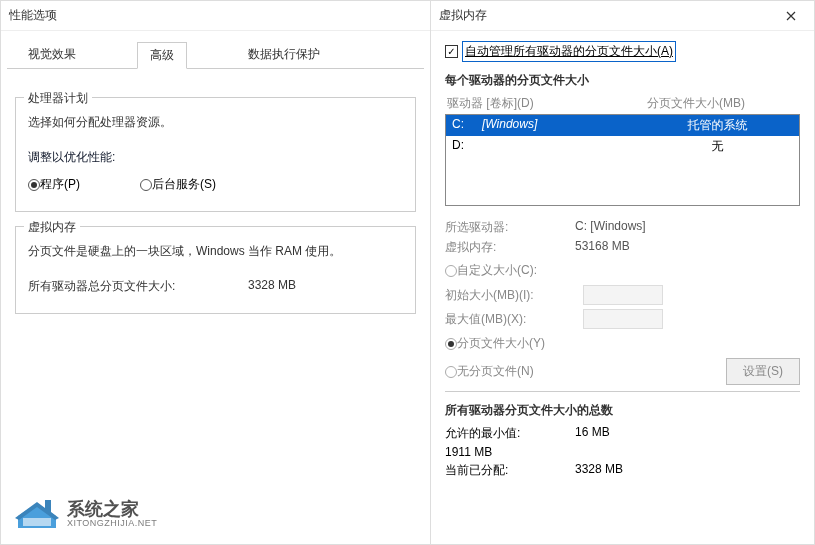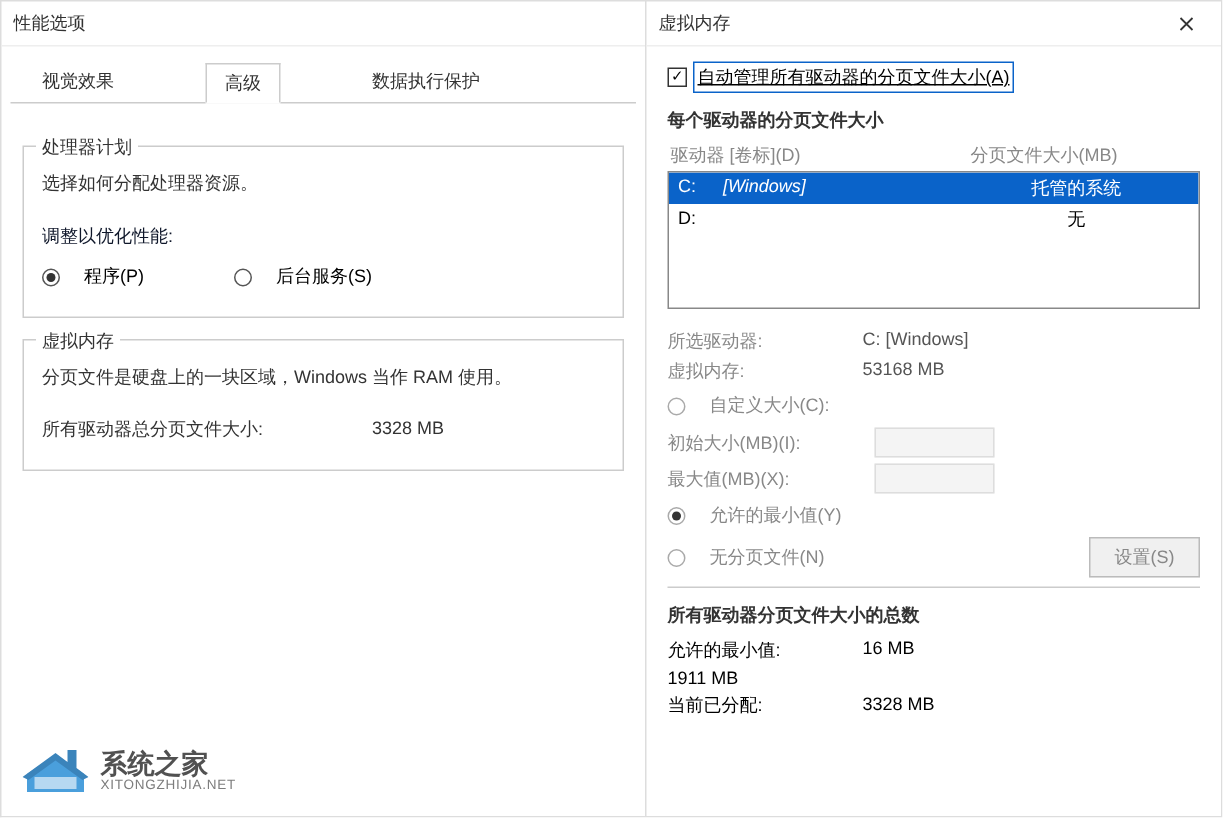--- a/index.html
+++ b/index.html
@@ -12,21 +12,21 @@
 .close-btn { width: 30px; height: 30px; display: flex; align-items: center; justify-content: center; cursor: default; font-size: 14px; }
 .tabs { display: flex; padding: 6px 8px 0 8px; border-bottom: 1px solid #ccc; margin: 4px 6px 16px 6px; gap: 48px; }
 .tab { padding: 4px 12px; border: 1px solid transparent; cursor: default; color: #333; }
 .tab.active { border: 1px solid #ccc; border-bottom: 1px solid #fff; background: #fff; position: relative; top: 1px; }
 .content { padding: 12px 14px; }
 .groupbox { border: 1px solid #ccc; margin-bottom: 14px; padding: 10px 12px 14px 12px; position: relative; }
 .groupbox-title { position: absolute; top: -8px; left: 8px; background: #fff; padding: 0 4px; color: #333; }
 .desc { margin: 6px 0 18px 0; color: #333; }
 .subheading { margin: 0 0 10px 0; color: #0f172a; }
 .radio-row { display: flex; gap: 60px; margin-bottom: 4px; }
-.radio-item { display: flex; align-items: center; gap: 16px; }
+.radio-item { display: flex; align-items: center; gap: 0; }
 .radio-circle { width: 12px; height: 12px; border: 1px solid #555; border-radius: 50%; display: inline-flex; align-items: center; justify-content: center; }
 .radio-circle.checked::after { content: ""; width: 6px; height: 6px; background: #333; border-radius: 50%; }
 .radio-circle.disabled { border-color: #aaa; }
 .kv-row { display: flex; margin: 4px 0; }
 .kv-label { width: 160px; color: #333; }
 .kv-value { color: #333; }
 .btn { border: 1px solid #999; background: #e8e8e8; padding: 4px 16px; cursor: default; }
 .btn.disabled { color: #888; border-color: #bbb; background: #f0f0f0; }
 .btn-row-right { display: flex; justify-content: flex-end; margin-top: 10px; }
 .watermark { position: absolute; bottom: 14px; left: 14px; display: flex; align-items: center; gap: 8px; opacity: 0.85; }
@@ -172,21 +172,21 @@
       <span class="lbl">初始大小(MB)(I):</span>
       <input class="txt-input disabled" disabled="" style="">
     </div>
     <div class="input-row disabled-text">
       <span class="lbl">最大值(MB)(X):</span>
       <input class="txt-input disabled" disabled="" style="">
     </div>
 
     <label class="radio-item disabled-text" style="margin:6px 0">
       <span class="radio-circle disabled checked"></span>
-      <span>允许的最小值(Y)</span>
+      <span>分页文件大小(Y)</span>
     </label>
     <div style="display:flex; align-items:center; justify-content:space-between;">
       <label class="radio-item disabled-text">
         <span class="radio-circle disabled"></span>
         <span>无分页文件(N)</span>
       </label>
       <button class="btn disabled">设置(S)</button>
     </div>
 
     <hr class="hr">

